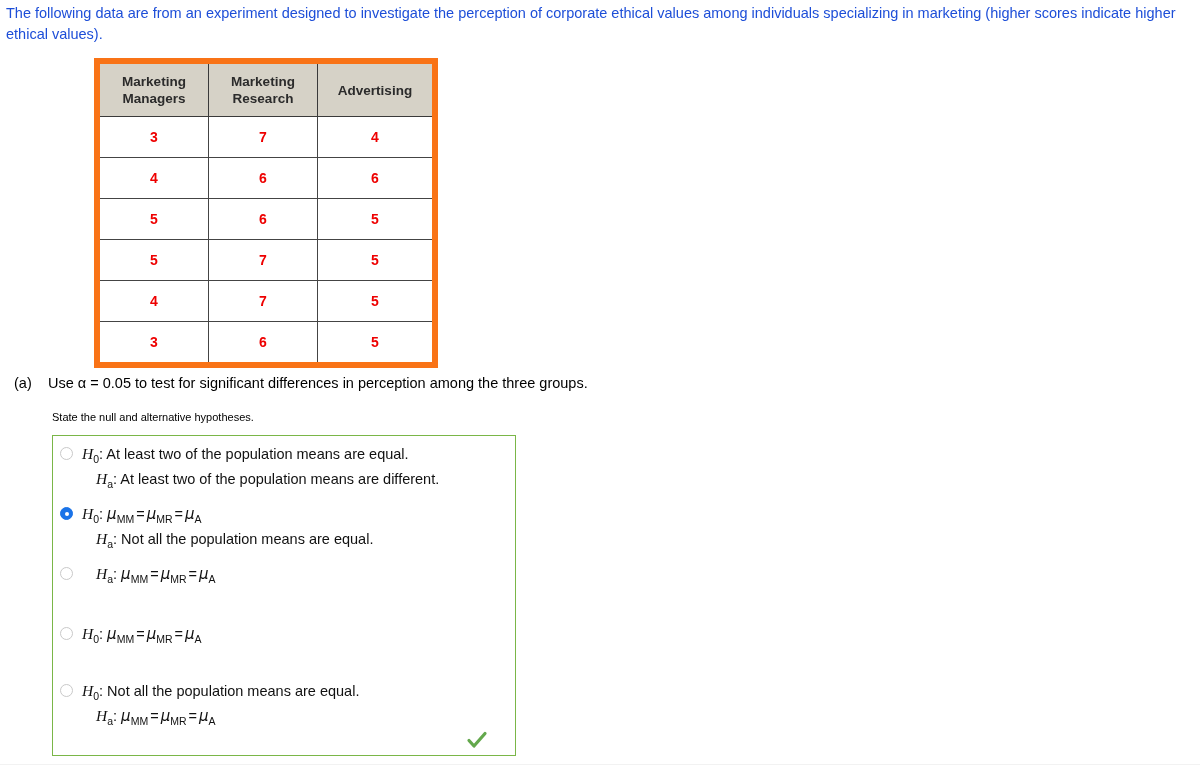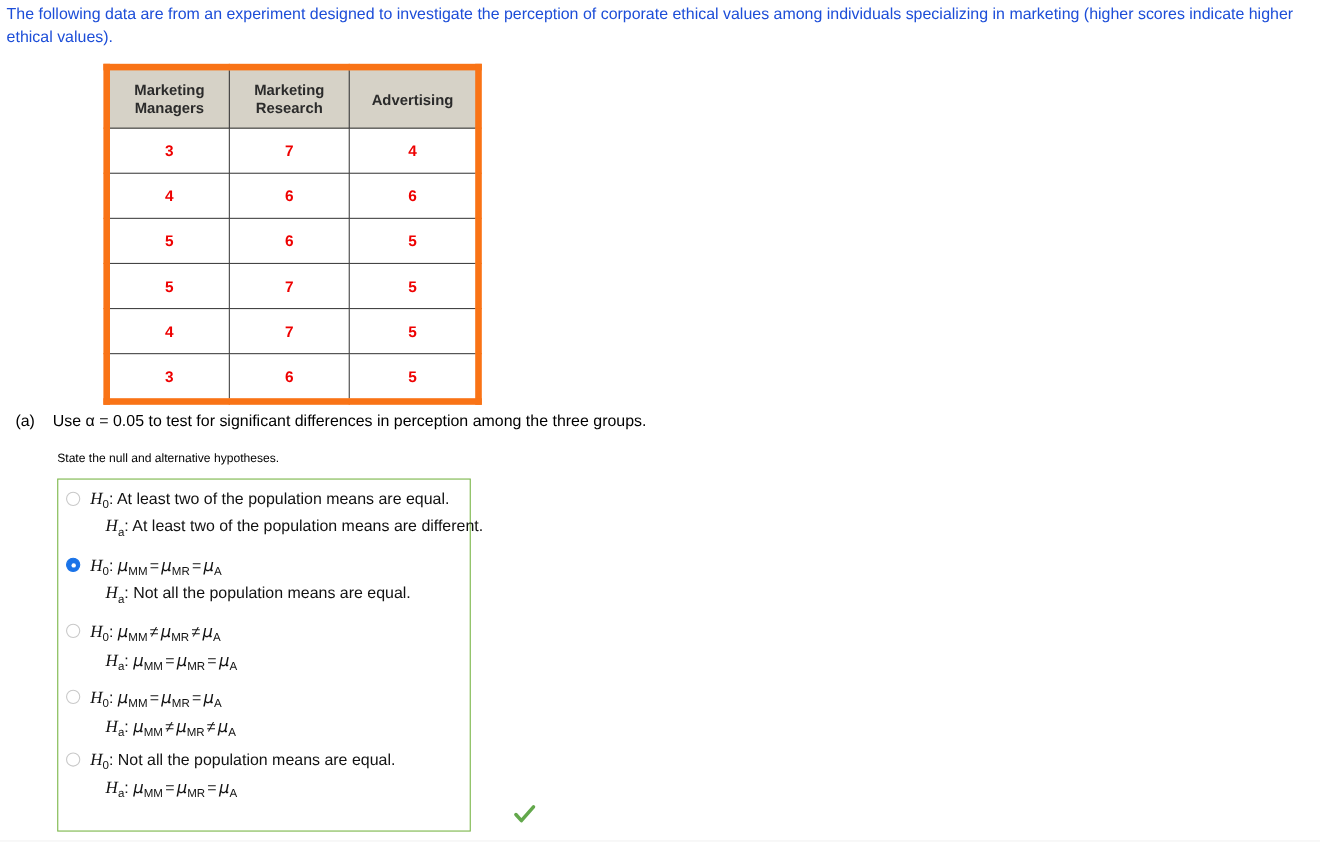--- a/index.html
+++ b/index.html
@@ -77,21 +77,21 @@
     left: 52px;
     top: 411px;
     font-size: 11px;
   }
 
   
   #answer-box {
     position: absolute;
     left: 52px;
     top: 435px;
-    width: 376px;
+    width: 464px;
     height: 321px;
     border: 1px solid #7ab648;
     box-sizing: border-box;
     background: #ffffff;
   }
 
   .option {
     position: absolute;
     left: 7px;
     width: 430px;
@@ -245,39 +245,31 @@
       <span class="hsym">H</span><sub>0</sub><span>:</span>
       <span class="mu">μ</span><sub>MM</sub><span class="op">=</span><span class="mu">μ</span><sub>MR</sub><span class="op">=</span><span class="mu">μ</span><sub>A</sub>
     </div>
     <div class="h-line line-alt">
       <span class="hsym">H</span><sub>a</sub><span>: Not all the population means are equal.</span>
     </div>
   </div>
 
   <div class="option" style="top:128px;">
     <span class="radio"></span>
+    <div class="h-line line-alt">
+      <span class="hsym">H</span><sub>a</sub><span>:</span>
+      <span class="mu">μ</span><sub>MM</sub><span class="op">=</span><span class="mu">μ</span><sub>MR</sub><span class="op">=</span><span class="mu">μ</span><sub>A</sub>
+    </div>
+  </div>
+
+  <div class="option" style="top:188px;">
+    <span class="radio"></span>
     <div class="h-line line-null">
       <span class="hsym">H</span><sub>0</sub><span>:</span>
-      <span class="mu">μ</span><sub>MM</sub><span class="op">≠</span><span class="mu">μ</span><sub>MR</sub><span class="op">≠</span><span class="mu">μ</span><sub>A</sub>
-    </div>
-    <div class="h-line line-alt">
-      <span class="hsym">H</span><sub>a</sub><span>:</span>
-      <span class="mu">μ</span><sub>MM</sub><span class="op">=</span><span class="mu">μ</span><sub>MR</sub><span class="op">=</span><span class="mu">μ</span><sub>A</sub>
-    </div>
-  </div>
-
-  <div class="option" style="top:188px;">
-    <span class="radio"></span>
-    <div class="h-line line-null">
-      <span class="hsym">H</span><sub>0</sub><span>:</span>
-      <span class="mu">μ</span><sub>MM</sub><span class="op">=</span><span class="mu">μ</span><sub>MR</sub><span class="op">=</span><span class="mu">μ</span><sub>A</sub>
-    </div>
-    <div class="h-line line-alt">
-      <span class="hsym">H</span><sub>a</sub><span>:</span>
-      <span class="mu">μ</span><sub>MM</sub><span class="op">≠</span><span class="mu">μ</span><sub>MR</sub><span class="op">≠</span><span class="mu">μ</span><sub>A</sub>
+      <span class="mu">μ</span><sub>MM</sub><span class="op">=</span><span class="mu">μ</span><sub>MR</sub><span class="op">=</span><span class="mu">μ</span><sub>A</sub>
     </div>
   </div>
 
   <div class="option" style="top:245px;">
     <span class="radio"></span>
     <div class="h-line line-null">
       <span class="hsym">H</span><sub>0</sub><span>: Not all the population means are equal.</span>
     </div>
     <div class="h-line line-alt">
       <span class="hsym">H</span><sub>a</sub><span>:</span>

